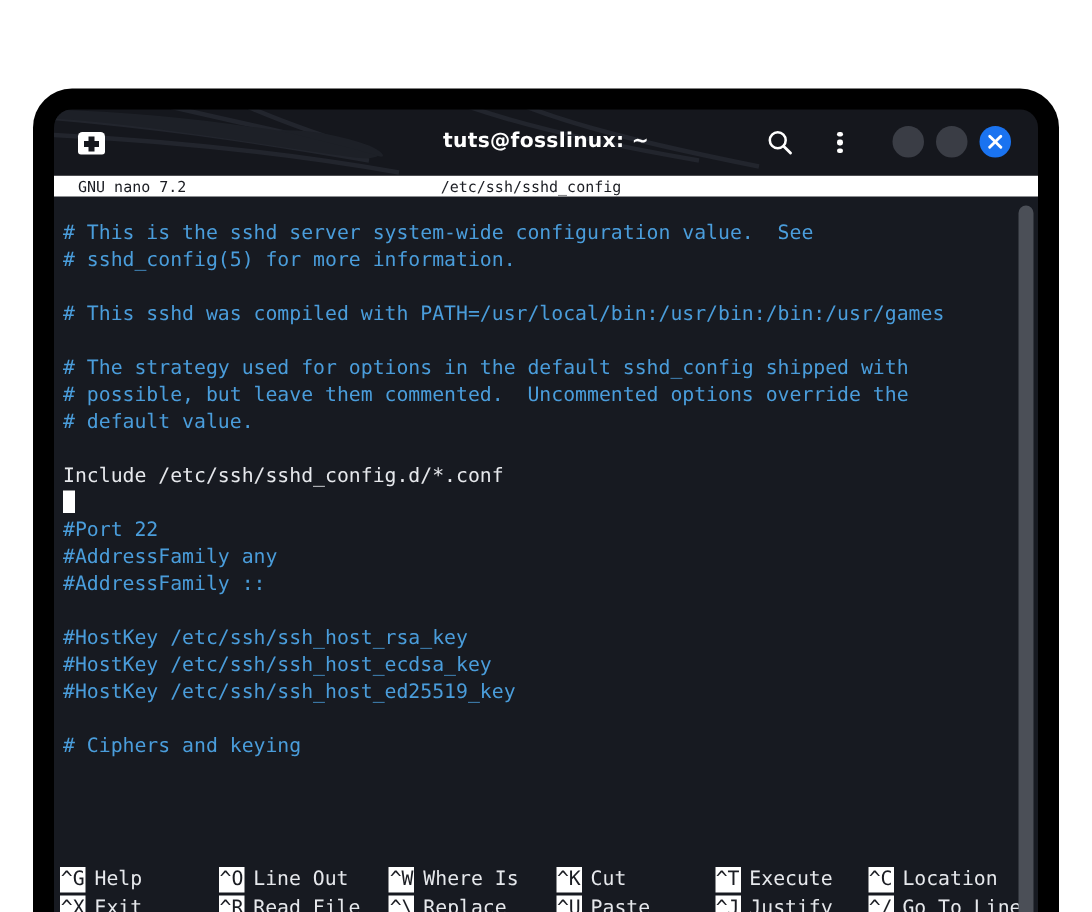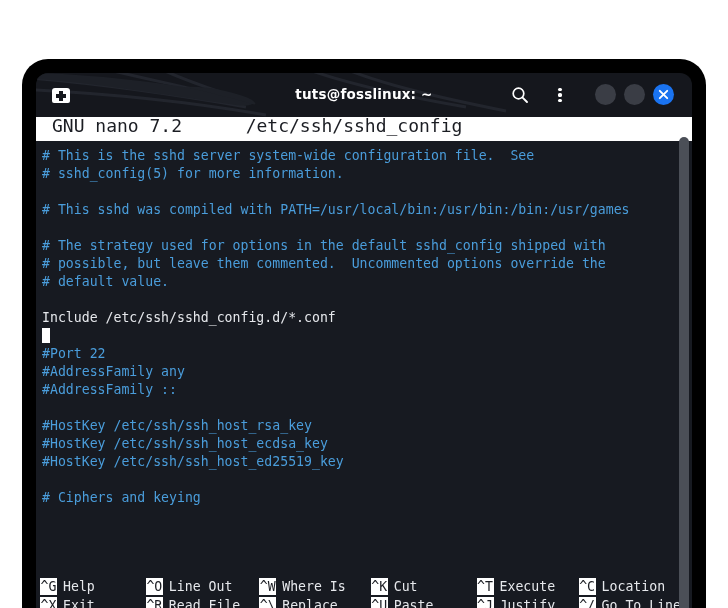--- a/index.html
+++ b/index.html
@@ -135,24 +135,24 @@
     width: 656px;
     height: 505px;
     background: #171a21;
     border-radius: 0 0 10px 10px;
     overflow: hidden;
   }
 
   
   #nano-header {
     position: relative;
-    height: 24px;
+    height: 14px;
     background: #ffffff;
     color: #1b1d23;
-    font-size: 18px;
+    font-size: 10px;
     line-height: 18px;
     white-space: pre;
   }
   #nano-version {
     position: absolute;
     left: 16px;
     top: 0;
   }
   #nano-filename {
     position: absolute;
@@ -302,21 +302,21 @@
   </div>
 
   <div id="terminal-body">
 
     <div id="nano-header">
       <span id="nano-version">GNU nano 7.2</span>
       <span id="nano-filename">/etc/ssh/sshd_config</span>
     </div>
 
     <div id="editor-area">
-        <div class="code-line comment"># This is the sshd server system-wide configuration file.  See</div>
+        <div class="code-line comment"># This is the sshd server system-wide configuration value.  See</div>
         <div class="code-line comment"># sshd_config(5) for more information.</div>
         <div class="code-line blank"></div>
         <div class="code-line comment"># This sshd was compiled with PATH=/usr/local/bin:/usr/bin:/bin:/usr/games</div>
         <div class="code-line blank"></div>
         <div class="code-line comment"># The strategy used for options in the default sshd_config shipped with</div>
         <div class="code-line comment"># possible, but leave them commented.  Uncommented options override the</div>
         <div class="code-line comment"># default value.</div>
         <div class="code-line blank"></div>
         <div class="code-line">Include /etc/ssh/sshd_config.d/*.conf</div>
         <div class="code-line"><span class="cursor-block"></span></div>

